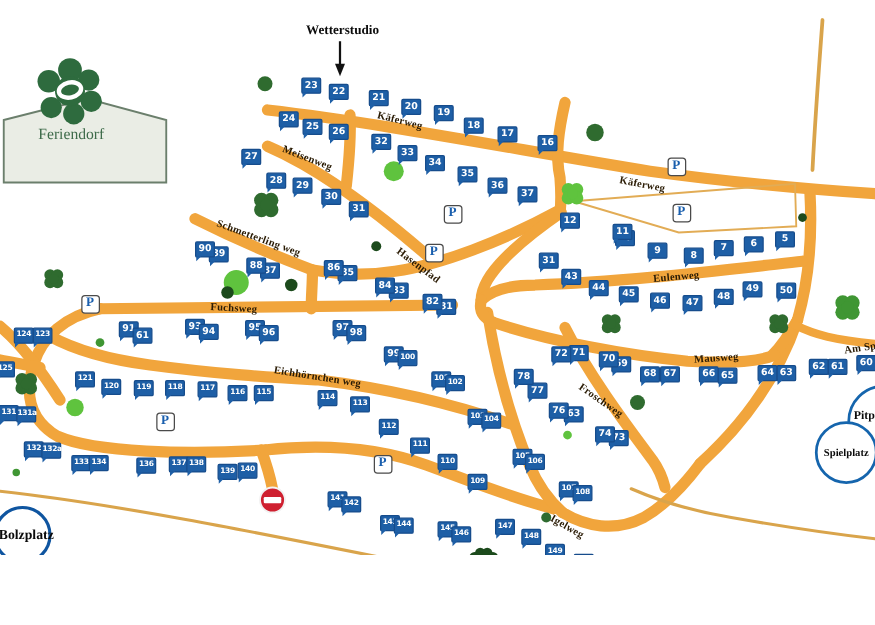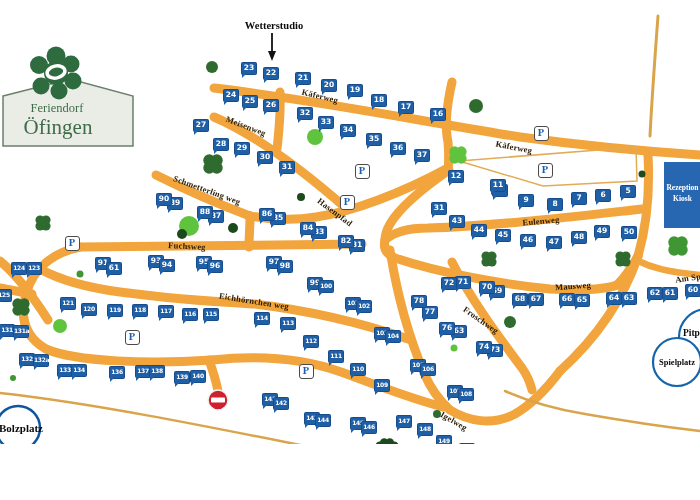--- a/index.html
+++ b/index.html
@@ -219,26 +219,21 @@
           <circle cx="39" cy="65" r="9"></circle>
         <circle cx="56" cy="73" r="12"></circle>
       </g>
       <ellipse cx="56" cy="72" rx="9" ry="6" fill="none" stroke="#ffffff" stroke-width="3.5" transform="rotate(-12 56 72)"></ellipse>
     </g>
   </svg>
 
   <div class="maplabel" id="wetterstudio" style="left:274px;top:25px;">Wetterstudio</div>
 
   <div class="maplabel" id="logo-line1" style="left:57px;top:108px;">Feriendorf</div>
-  <div class="maplabel" id="logo-line2" style="left:58px;top:127px;">Öfingen</div>
-
-  <div id="rezeption">
-    <div>Rezeption</div>
-    <div>Kiosk</div>
-  </div>
+
 
   <div class="maplabel" id="bolzplatz-label" style="left:21px;top:428px;">Bolzplatz</div>
   <div class="maplabel" id="spielplatz-label" style="left:677px;top:362px;">Spielplatz</div>
   <div class="maplabel" id="pitpat-label" style="left:683px;top:328px;">Pitpat</div>
 
   <div class="layer" id="streets">
       <span class="street" style="left: 320px; top: 96px; transform: translate(-50%, -50%) rotate(14deg);">Käferweg</span>
       <span class="street" style="left: 514px; top: 147px; transform: translate(-50%, -50%) rotate(11deg);">Käferweg</span>
       <span class="street" style="left: 246px; top: 126px; transform: translate(-50%, -50%) rotate(21deg);">Meisenweg</span>
       <span class="street" style="left: 207px; top: 190px; transform: translate(-50%, -50%) rotate(20deg);">Schmetterling weg</span>

